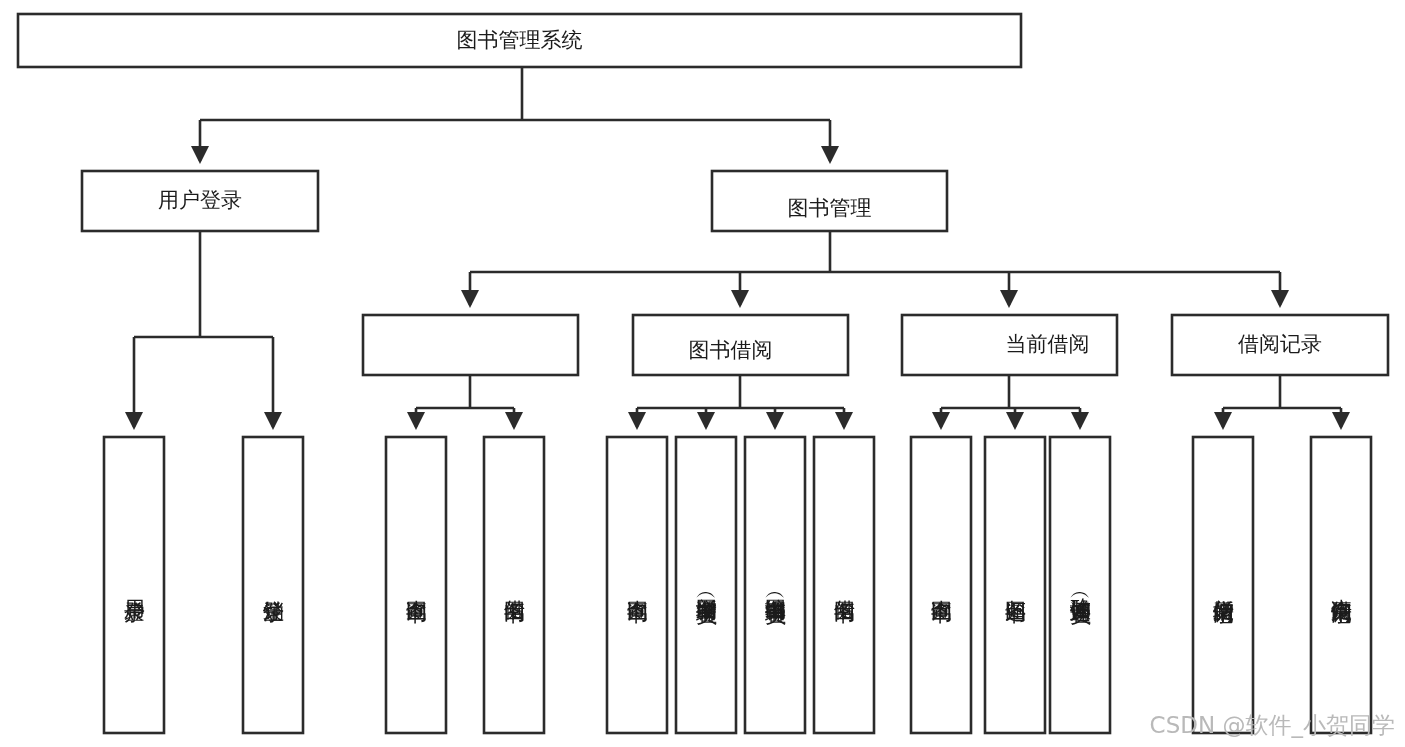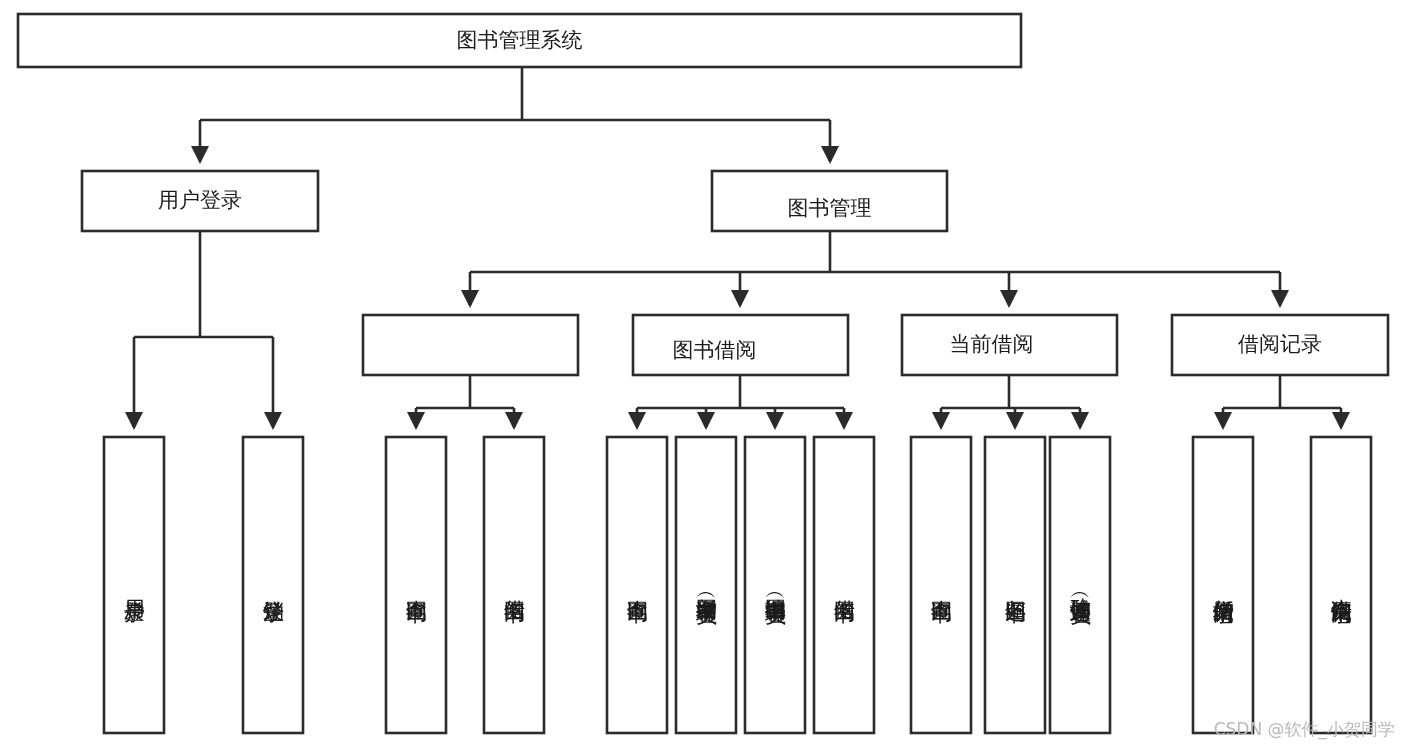--- a/index.html
+++ b/index.html
@@ -66,21 +66,21 @@
     text-orientation: upright;
     font-size: 21px;
     line-height: 1.18;
     white-space: nowrap;
     letter-spacing: 1px;
   }
   #watermark {
     position: absolute;
     right: 10px;
     bottom: 6px;
-    font-size: 17px;
+    font-size: 23px;
     color: #b9b9b9;
     font-family: "DejaVu Sans", "Liberation Sans", sans-serif;
     white-space: nowrap;
   }
 </style>
 </head>
 <body>
 
 <div id="diagram-root">
 
@@ -172,22 +172,22 @@
       <path class="connector" d="M 1223 408 L 1223 427" marker-end="url(#arrow)"></path>
       <path class="connector" d="M 1341 408 L 1341 427" marker-end="url(#arrow)"></path>
     </g>
   </svg>
 
   <div class="node-label horizontal" style="left:18px; top:14px; width:1003px; height:53px;">图书管理系统</div>
 
   <div class="node-label horizontal" style="left:82px; top:171px; width:236px; height:60px;">用户登录</div>
   <div class="node-label horizontal" style="left:712px; top:171px; width:235px; height:76px;">图书管理</div>
 
-  <div class="node-label horizontal" style="left:607px; top:315px; width:215px; height:72px;">图书借阅</div>
-  <div class="node-label horizontal" style="left:884px; top:315px; width:215px; height:60px;">当前借阅</div>
+  <div class="node-label horizontal" style="left:623px; top:315px; width:215px; height:72px;">图书借阅</div>
+  <div class="node-label horizontal" style="left:940px; top:315px; width:215px; height:60px;">当前借阅</div>
   <div class="node-label horizontal" style="left:1172px; top:315px; width:216px; height:60px;border-radius:11px;">借阅记录</div>
 
   <div class="node-label vertical" style="left:104px; top:437px; width:60px; height:296px;">用户登录</div>
   <div class="node-label vertical" style="left:243px; top:437px; width:60px; height:296px;">注销登录</div>
 
   <div class="node-label vertical" style="left:386px; top:437px; width:60px; height:296px;">查询图书</div>
   <div class="node-label vertical" style="left:484px; top:437px; width:60px; height:296px;">借阅图书</div>
 
   <div class="node-label vertical" style="left:607px; top:437px; width:60px; height:296px;">查询图书</div>
   <div class="node-label vertical" style="left:676px; top:437px; width:60px; height:296px;">新增图书（管理员）</div>

